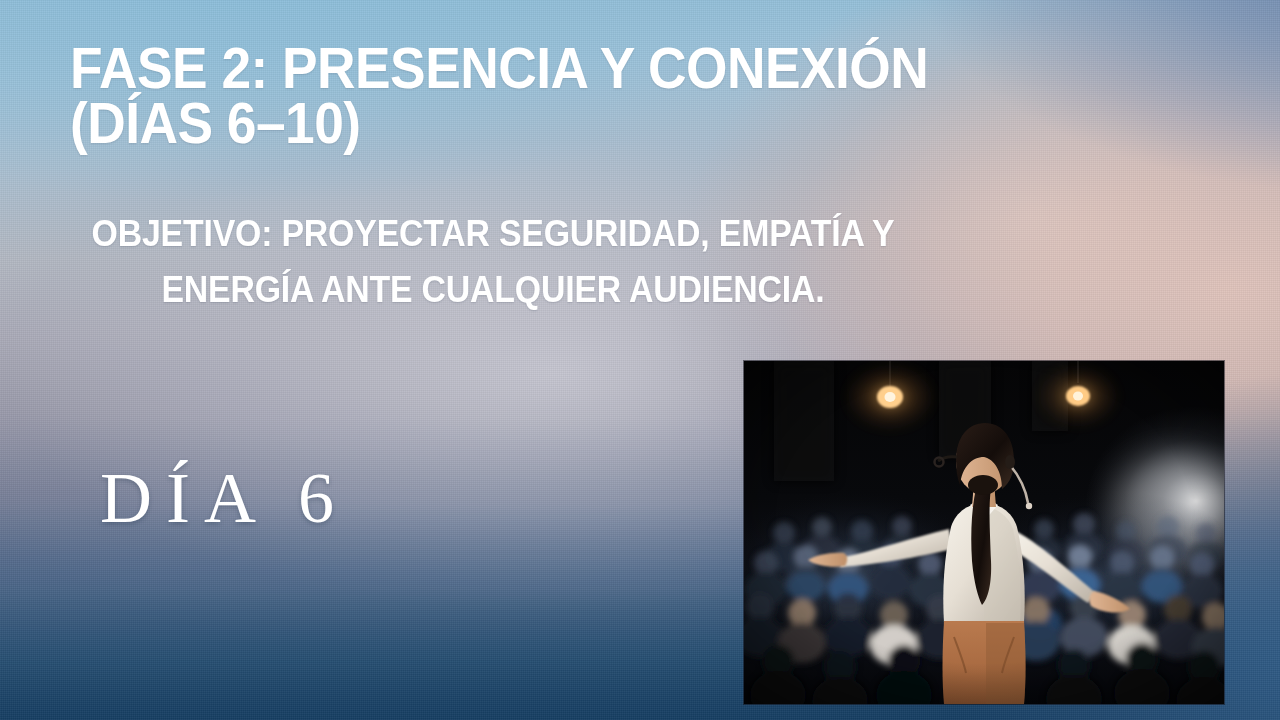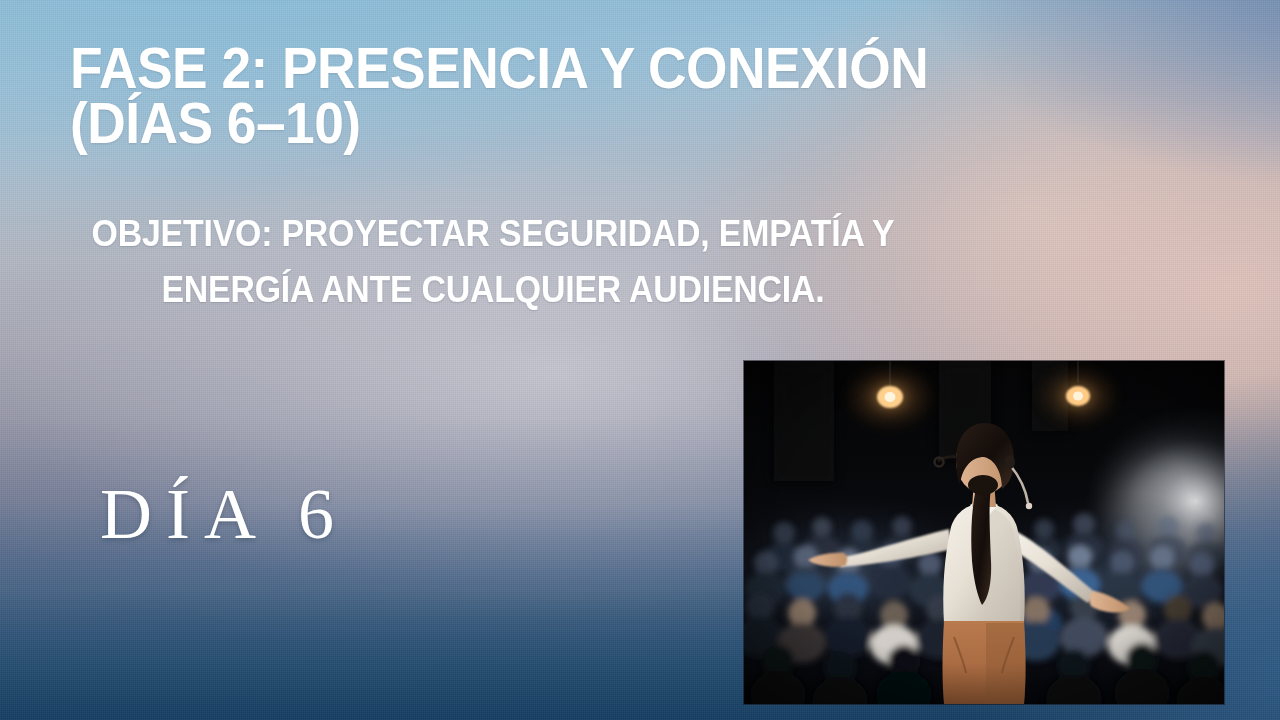--- a/index.html
+++ b/index.html
@@ -135,21 +135,21 @@
     letter-spacing: -0.2px;
     text-align: center;
     transform: scaleX(0.94);
     transform-origin: center top;
     text-shadow: 0 1px 2px rgba(60,70,90,0.20);
   }
 
   .dayline {
     position: absolute;
     left: 100px;
-    top: 478px;
+    top: 462px;
     color: #ffffff;
     font-family: "Liberation Serif", "DejaVu Serif", serif;
     font-weight: 400;
     font-size: 72px;
     line-height: 1;
     letter-spacing: 14px;
     text-shadow: 0 2px 4px rgba(25,45,70,0.30);
   }
 
   

